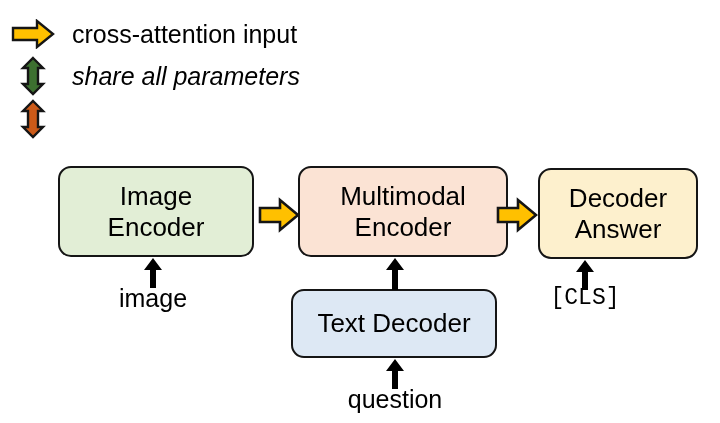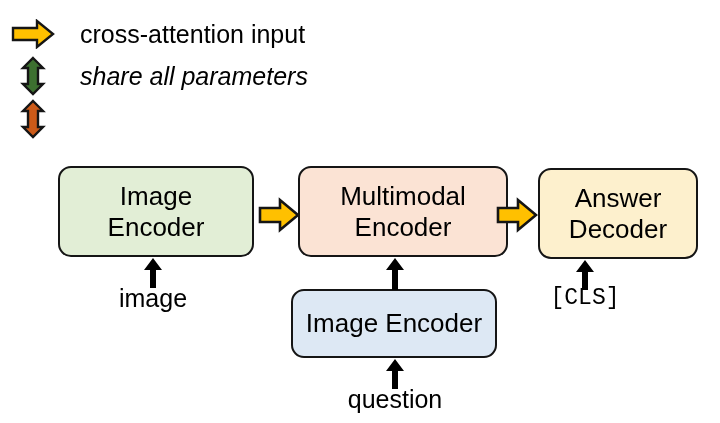--- a/index.html
+++ b/index.html
@@ -28,21 +28,21 @@
     height: 40px;
     display: flex;
     align-items: center;
     justify-content: center;
     flex: 0 0 auto;
   }
   .legend-label {
     font-size: 25px;
     color: #000000;
     white-space: nowrap;
-    margin-left: 24px;
+    margin-left: 16px;
     line-height: 1;
   }
 
   
   .node {
     position: absolute;
     box-sizing: border-box;
     border: 2.5px solid #151515;
     border-radius: 13px;
     display: flex;
@@ -114,26 +114,26 @@
     <span class="ln">Image</span>
     <span class="ln">Encoder</span>
   </div>
 
   <div class="node" id="n-multimodal" style="left:298px; top:166px; width:210px; height:91px; background:#fbe3d4;">
     <span class="ln">Multimodal</span>
     <span class="ln">Encoder</span>
   </div>
 
   <div class="node" id="n-answer" style="left:538px; top:168px; width:160px; height:91px; background:#fdf0cd;">
+    <span class="ln">Decoder</span>
     <span class="ln">Answer</span>
-    <span class="ln">Decoder</span>
   </div>
 
   <div class="node" id="n-text" style="left:291px; top:289px; width:206px; height:69px; background:#dde8f4;">
-    <span class="ln">Image Encoder</span>
+    <span class="ln">Text Decoder</span>
   </div>
 
   <div class="arrow-h" style="left:258px; top:197px;">
     <svg width="42" height="36" viewBox="0 0 42 36">
       <polygon points="2,11 22,11 22,3 40,18 22,33 22,25 2,25" fill="#ffc000" stroke="#151515" stroke-width="2.6" stroke-linejoin="miter"></polygon>
     </svg>
   </div>
 
   <div class="arrow-h" style="left:496px; top:197px;">
     <svg width="42" height="36" viewBox="0 0 42 36">

